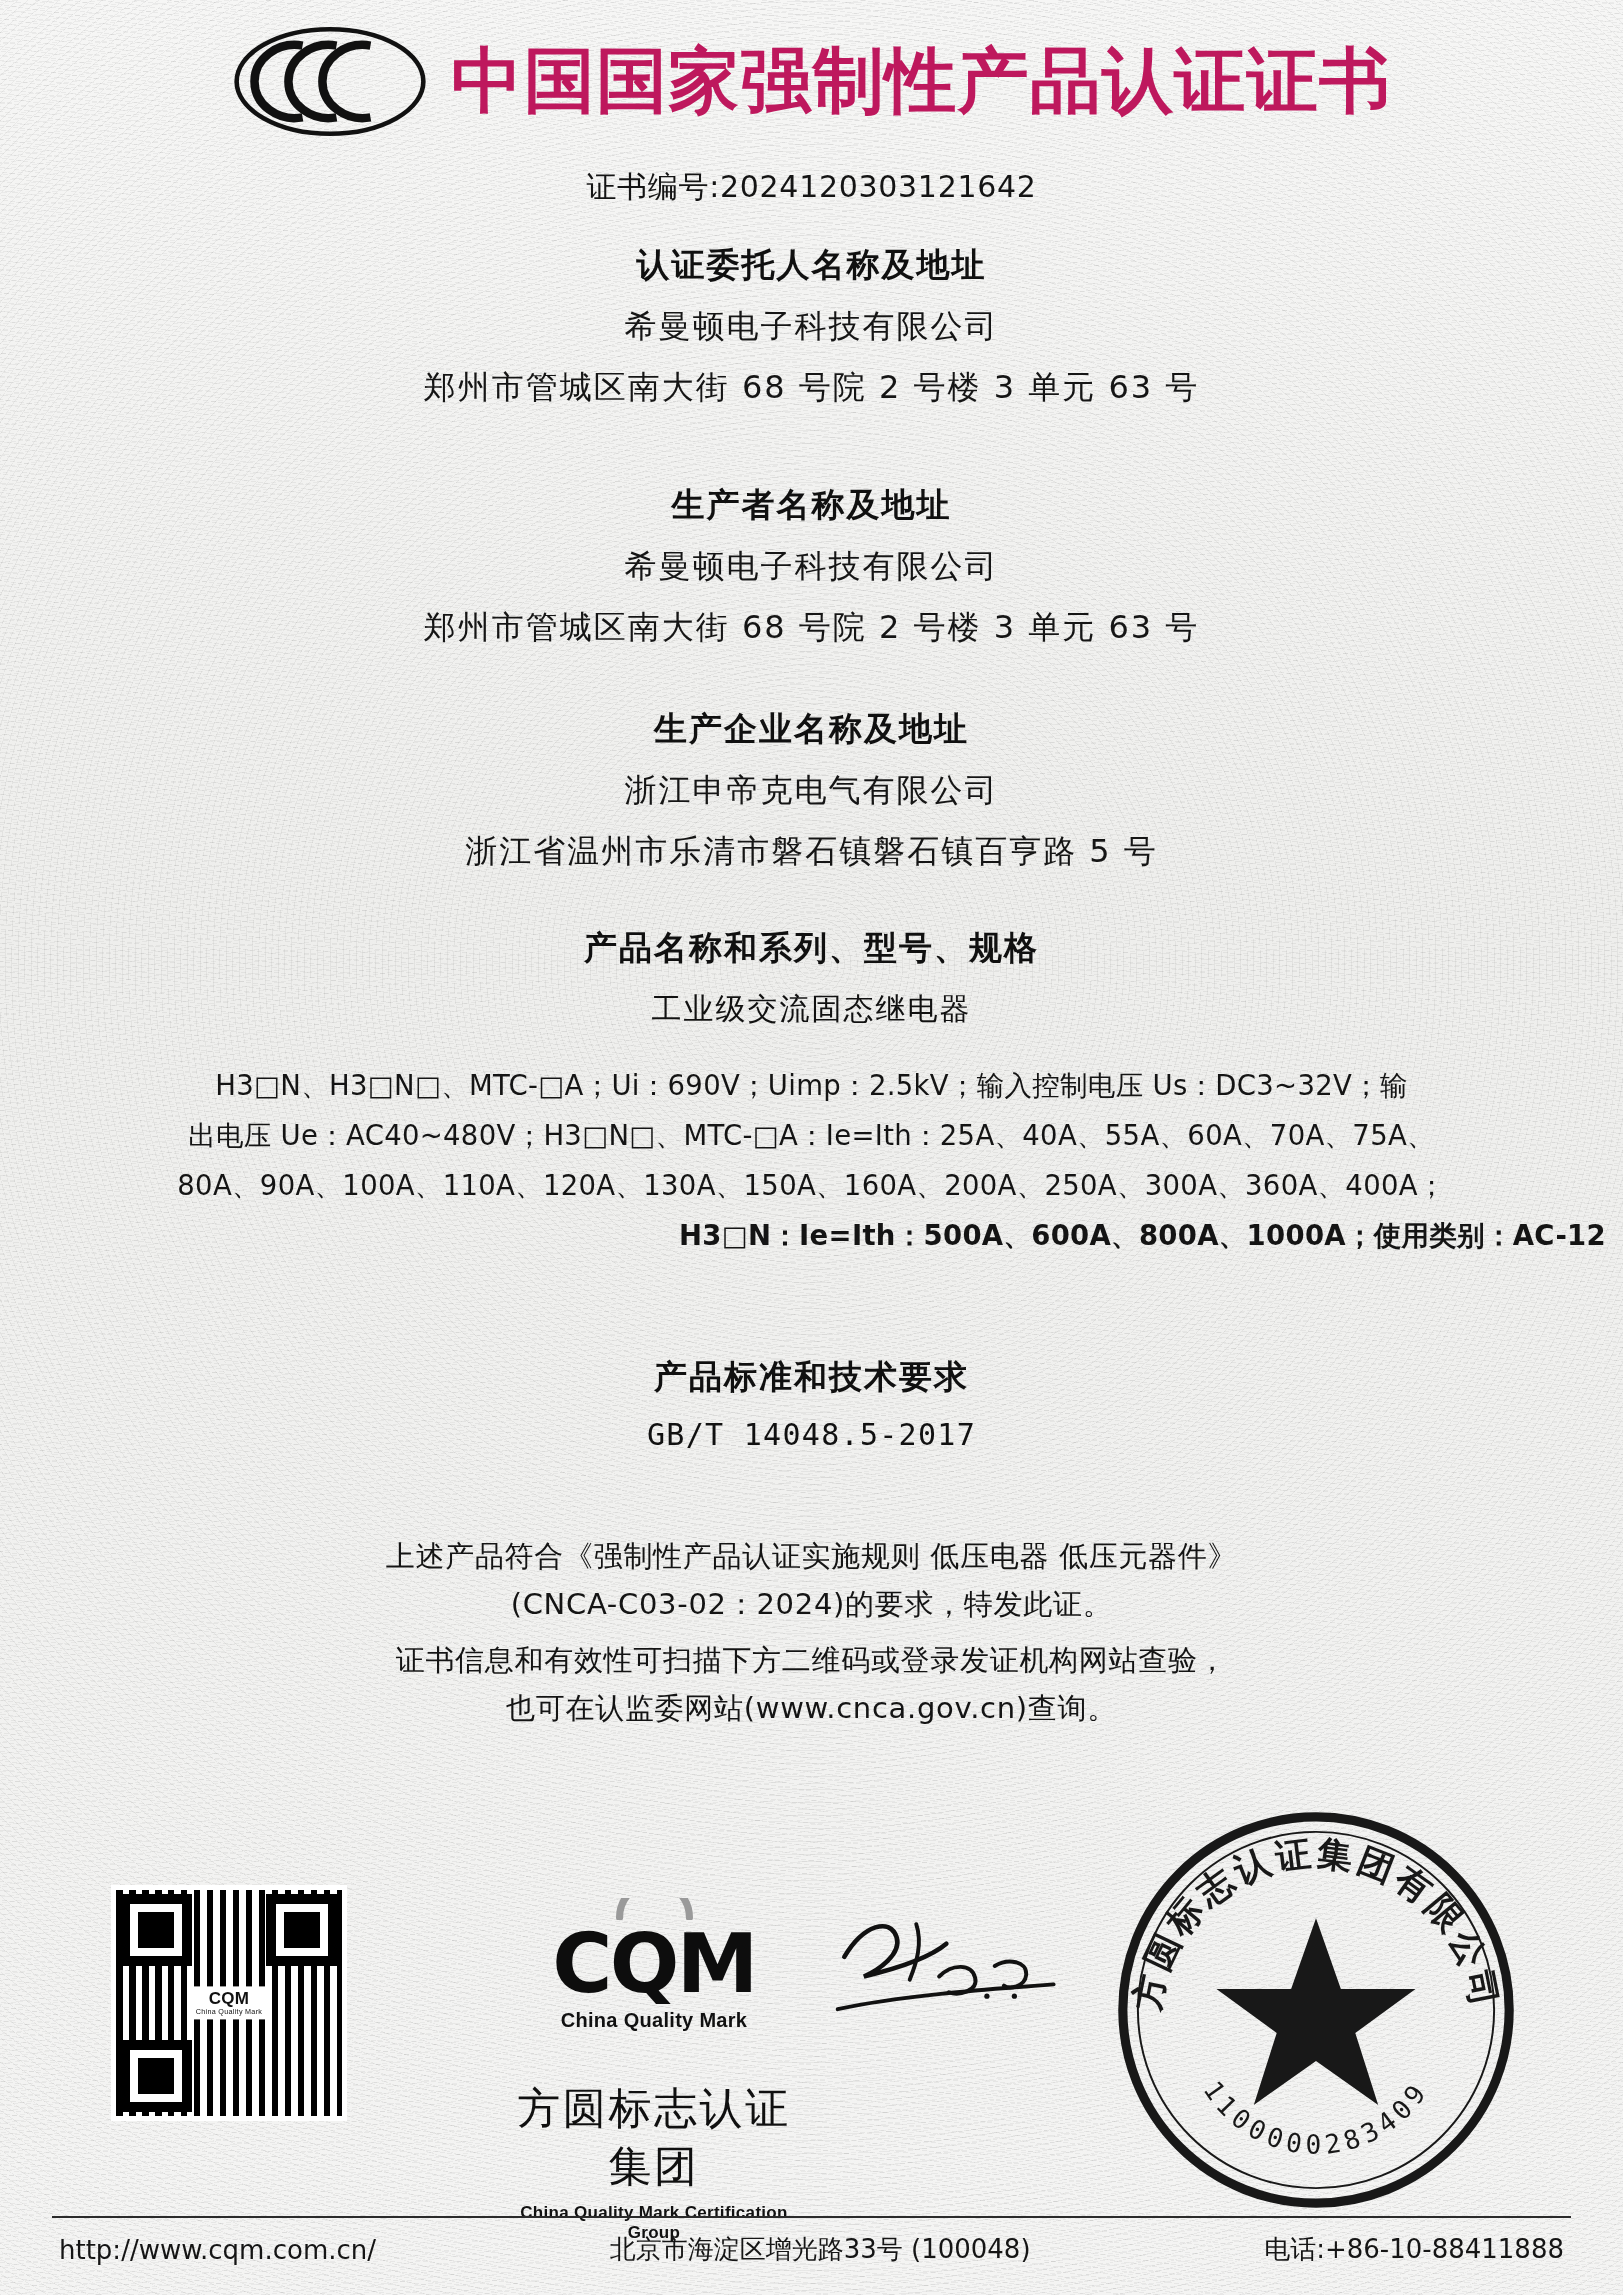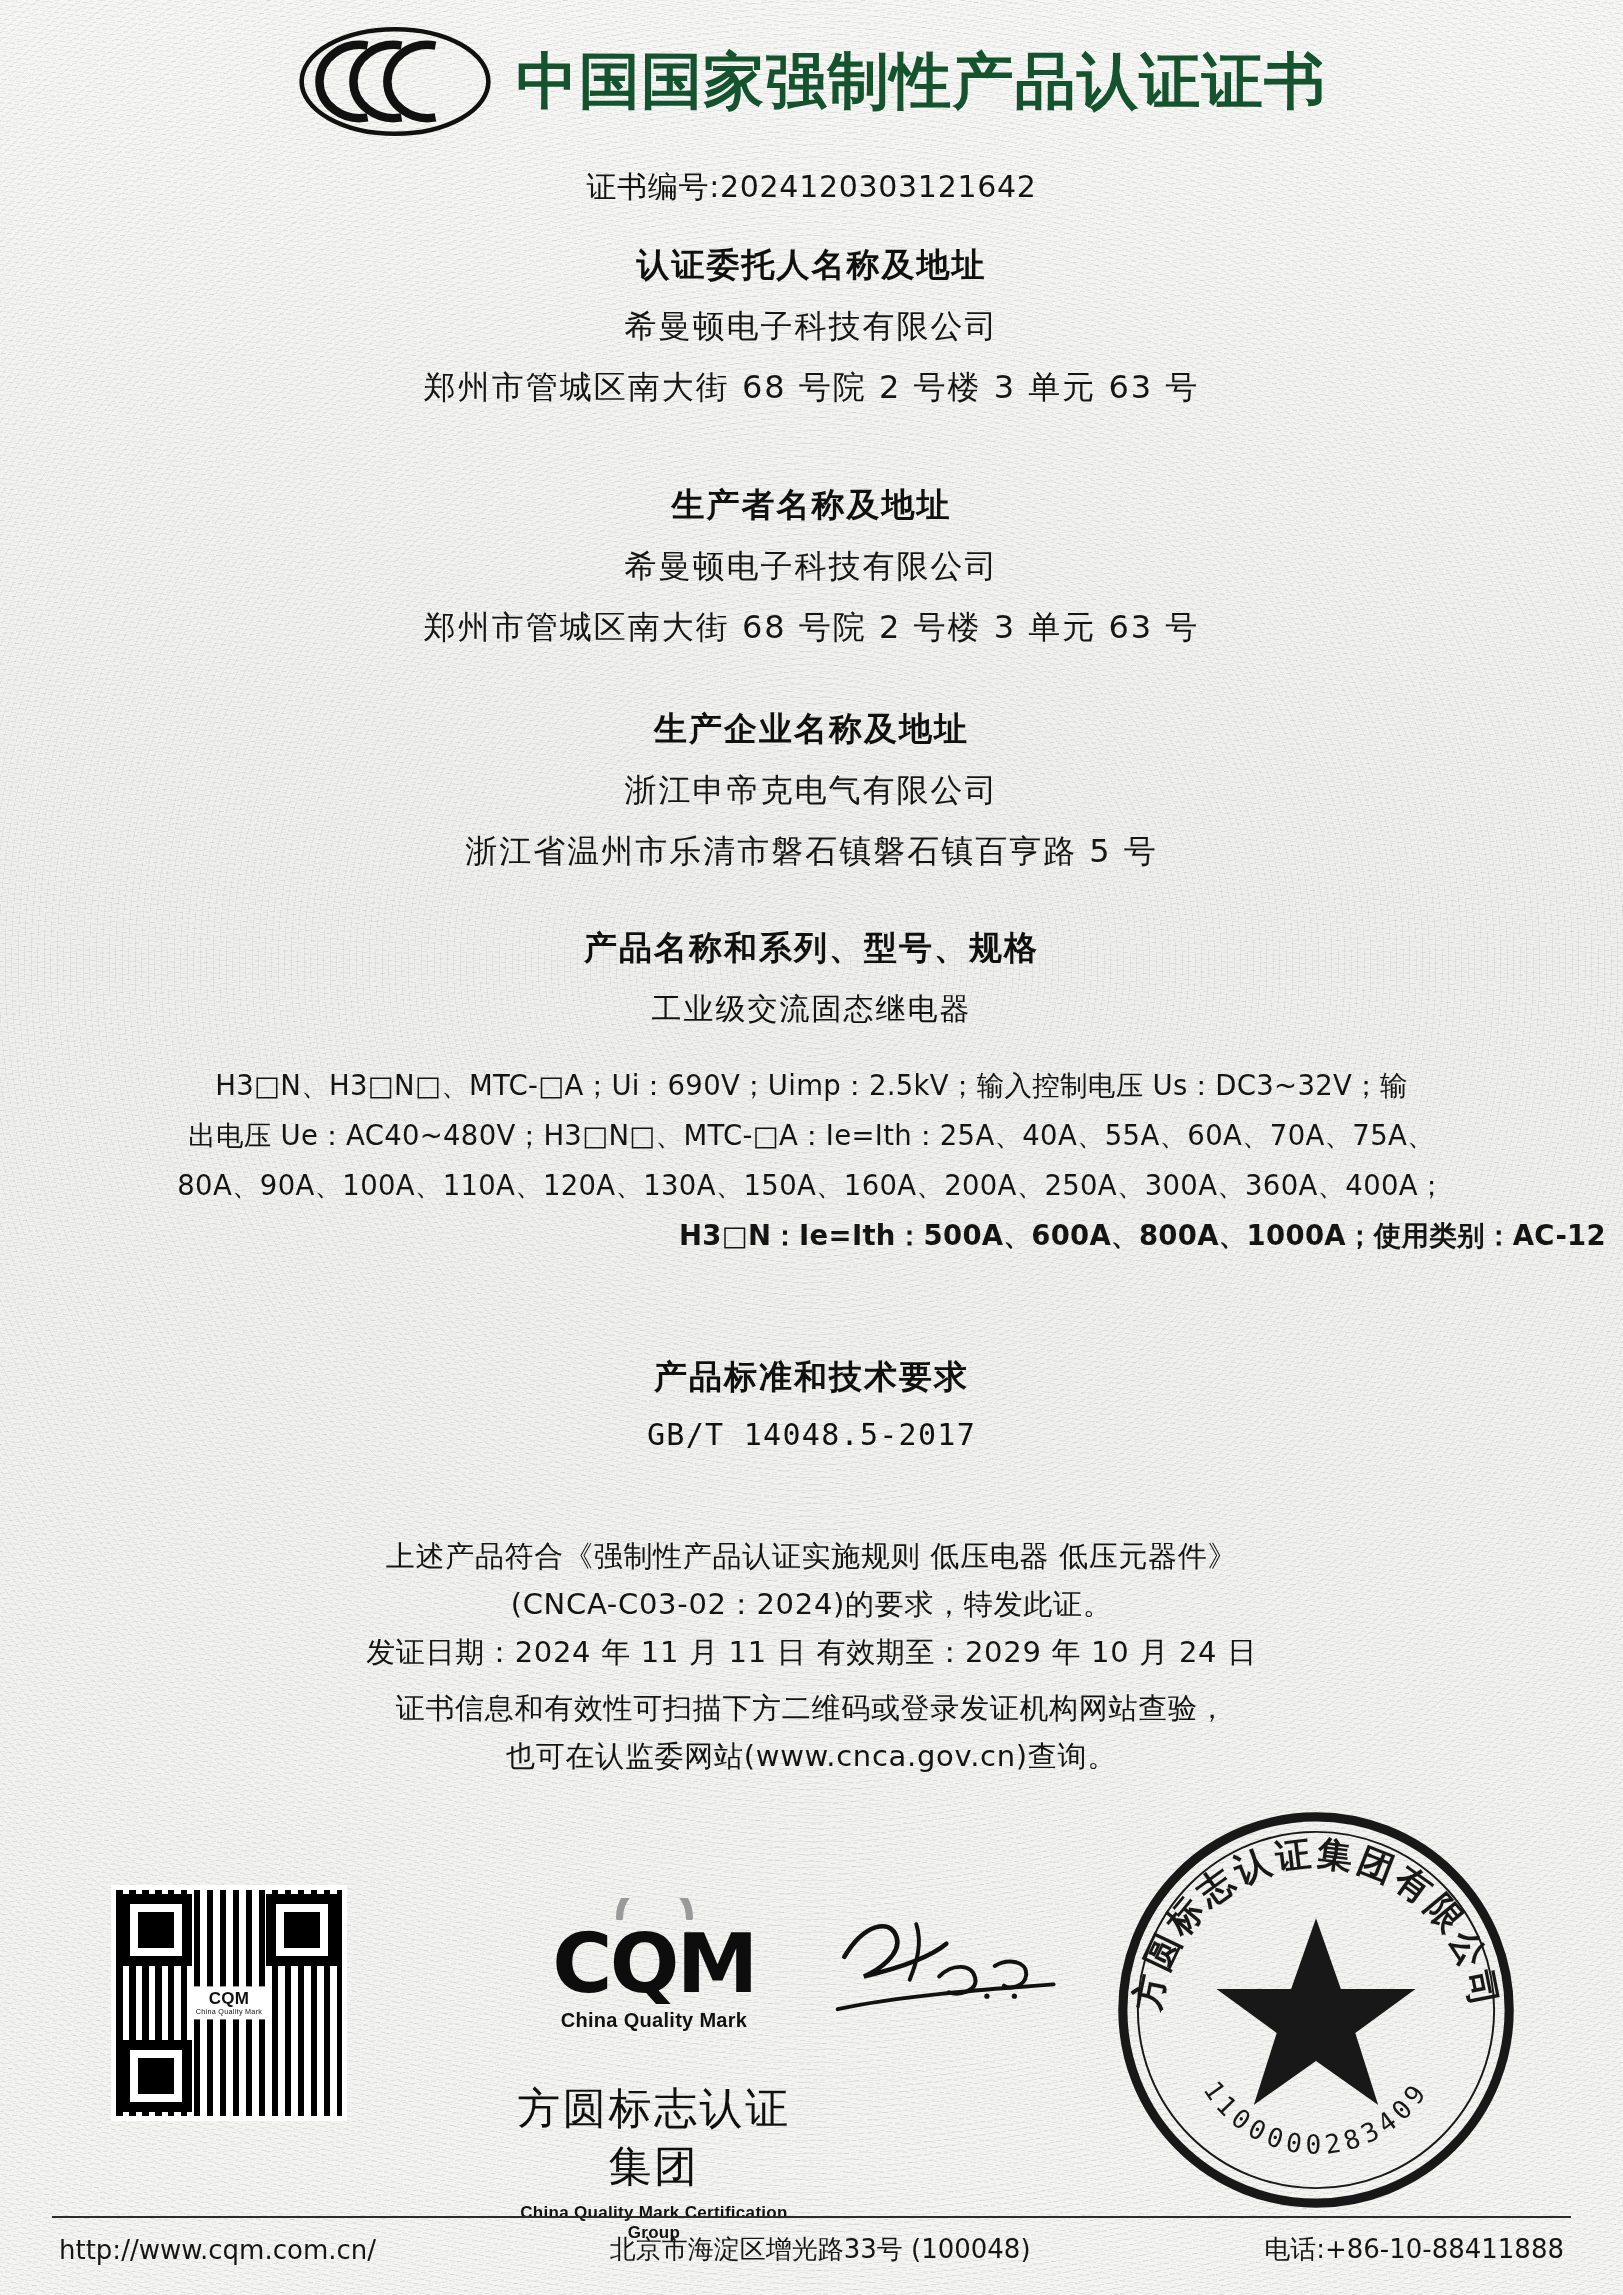--- a/index.html
+++ b/index.html
@@ -45,24 +45,24 @@
     align-items: center;
     justify-content: center;
     gap: 23.6px;
   }
   .ccc-logo {
     width: 196px;
     height: 111px;
     flex: 0 0 auto;
   }
   .cert-title {
-    font-size: 61px;
+    font-size: 71px;
     font-weight: 700;
     letter-spacing: 1.3px;
-    color: #14532d;
+    color: #be185d;
     white-space: nowrap;
     font-family: Liberation Serif, serif;
   }
 
   .cert-number {
     position: absolute;
     top: 167px;
     width: 100%;
     text-align: center;
     font-size: 30px;
@@ -338,21 +338,20 @@
   </div>
 
   <div class="section s5">
     <div class="sec-title">产品标准和技术要求</div>
     <div class="std-value">GB/T 14048.5-2017</div>
   </div>
 
   <div class="statement">
     <div class="ln">上述产品符合《强制性产品认证实施规则 低压电器 低压元器件》</div>
     <div class="ln">(CNCA-C03-02：2024)的要求，特发此证。</div>
-    <div class="ln">发证日期：2024 年 11 月 11 日 有效期至：2029 年 10 月 24 日</div>
     <div class="ln gap">证书信息和有效性可扫描下方二维码或登录发证机构网站查验，</div>
     <div class="ln">也可在认监委网站(www.cnca.gov.cn)查询。</div>
   </div>
 
   <div class="qr">
     <div class="qr-inner">
       <div class="qr-eye tl"></div>
       <div class="qr-eye tr"></div>
       <div class="qr-eye bl"></div>
       <div class="qr-center-label">

